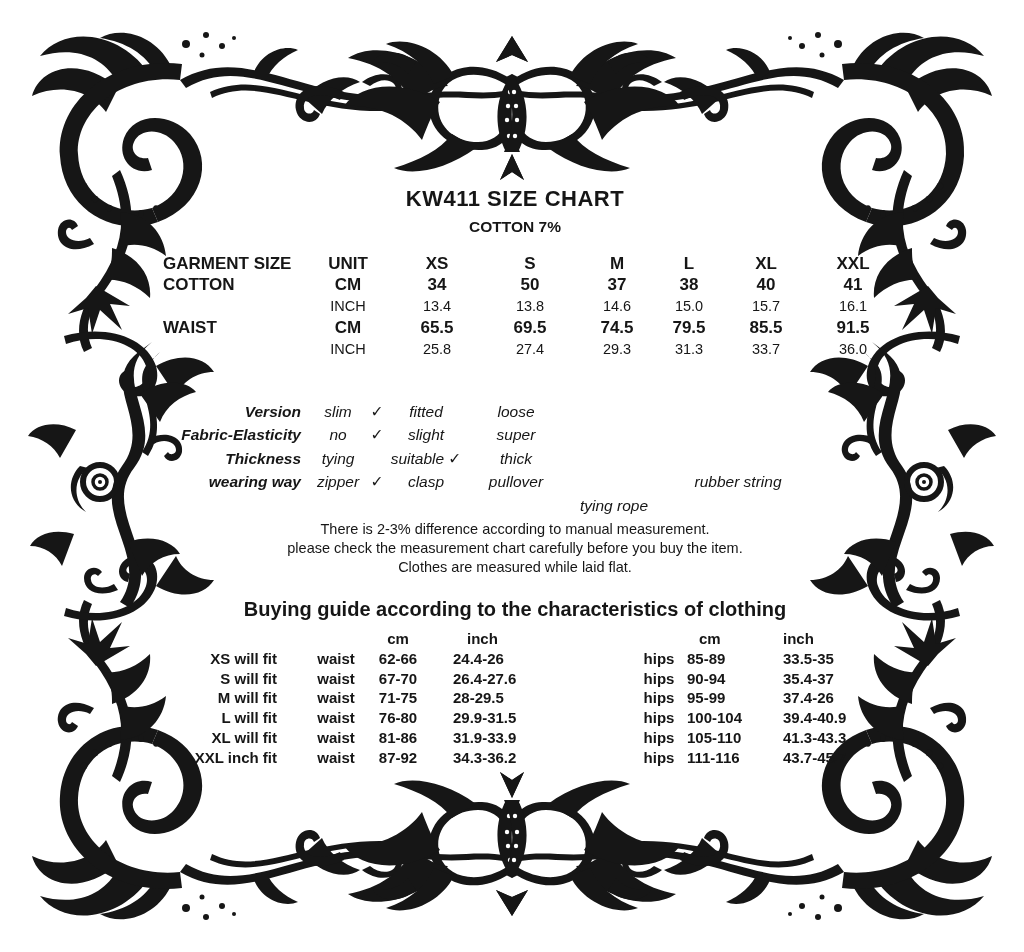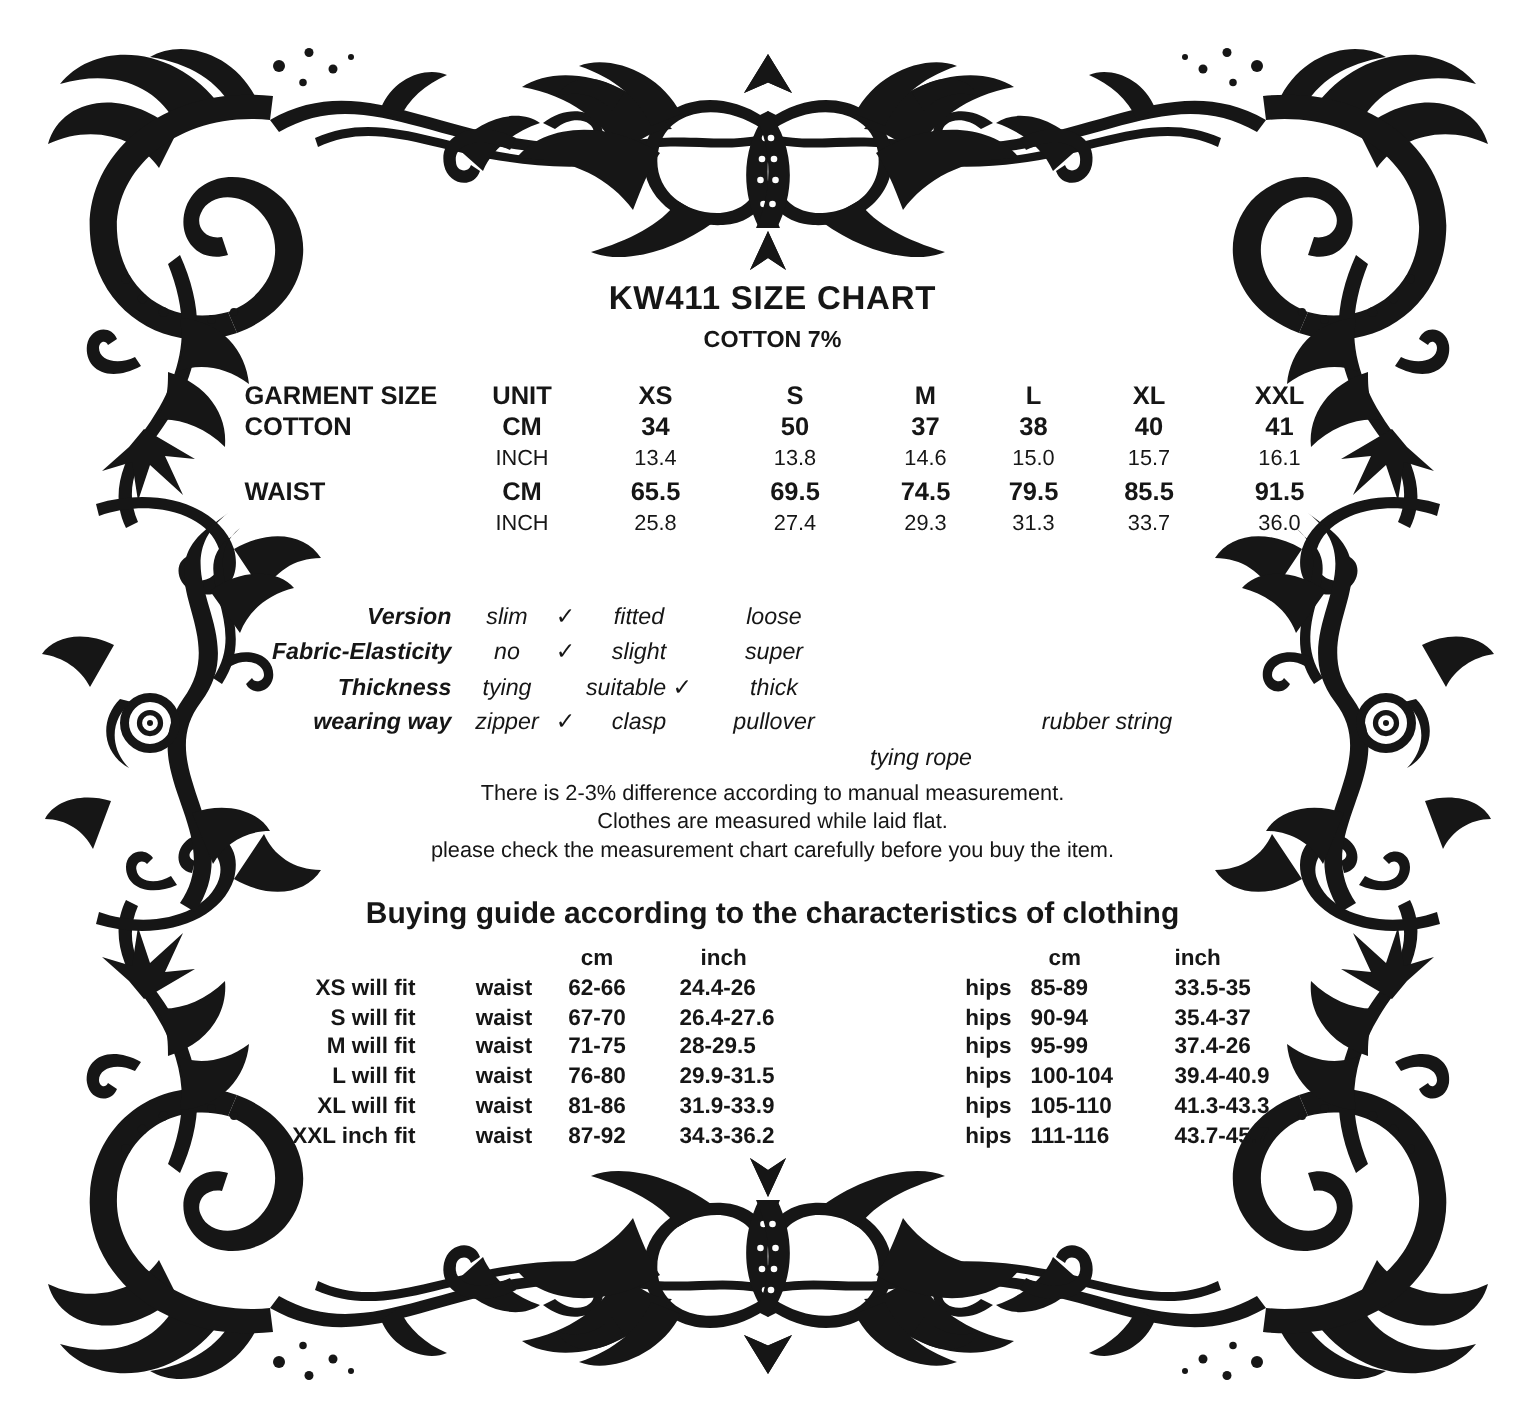--- a/index.html
+++ b/index.html
@@ -235,22 +235,22 @@
         <div class="fc f2">clasp</div>
         <div class="fc f3">pullover</div>
         <div class="fc f4">tying rope</div>
         <div class="fc f5">rubber string</div>
       </div>
     </div>
 
   <div id="notes">
 
   <p>There is 2-3% difference according to manual measurement.</p>
+      <p>please check the measurement chart carefully before you buy the item.</p>
       <p>Clothes are measured while laid flat.</p>
-      <p>please check the measurement chart carefully before you buy the item.</p>
       <div class="guide-heading">Buying guide according to the characteristics of clothing</div>
     </div>
 
   <div id="fit">
       <div class="fg-row">
         <div class="fgc fg-wcm">cm</div>
         <div class="fgc fg-winch hp">inch</div>
         <div class="fgc fg-hcm hp2">cm</div>
         <div class="fgc fg-hinch">inch</div>
       </div>

